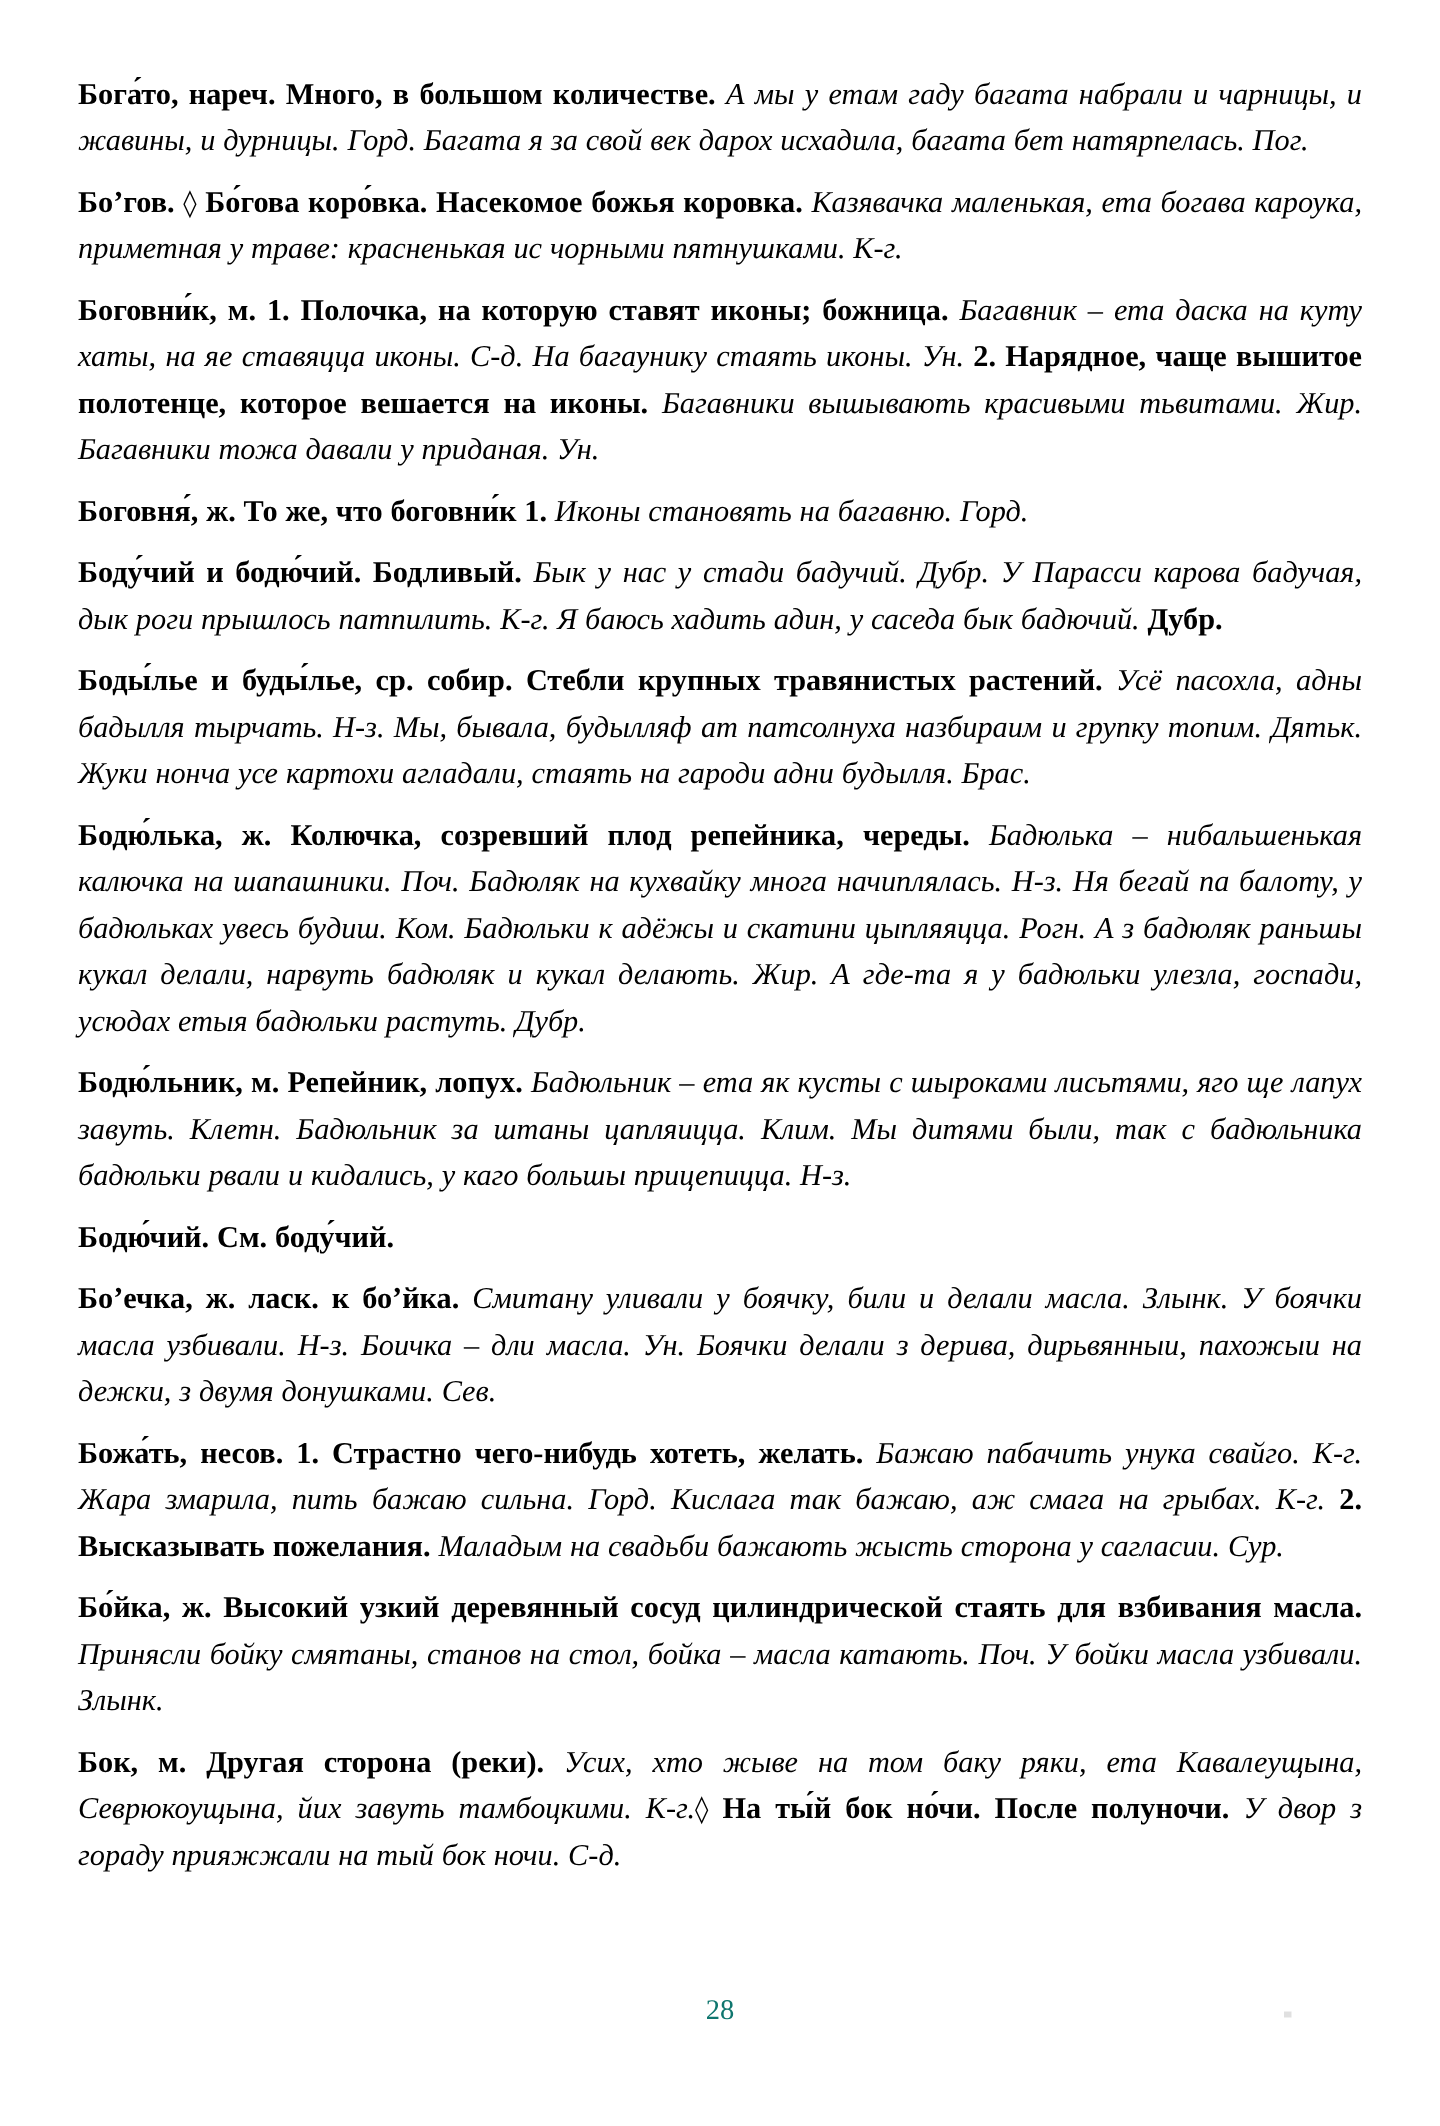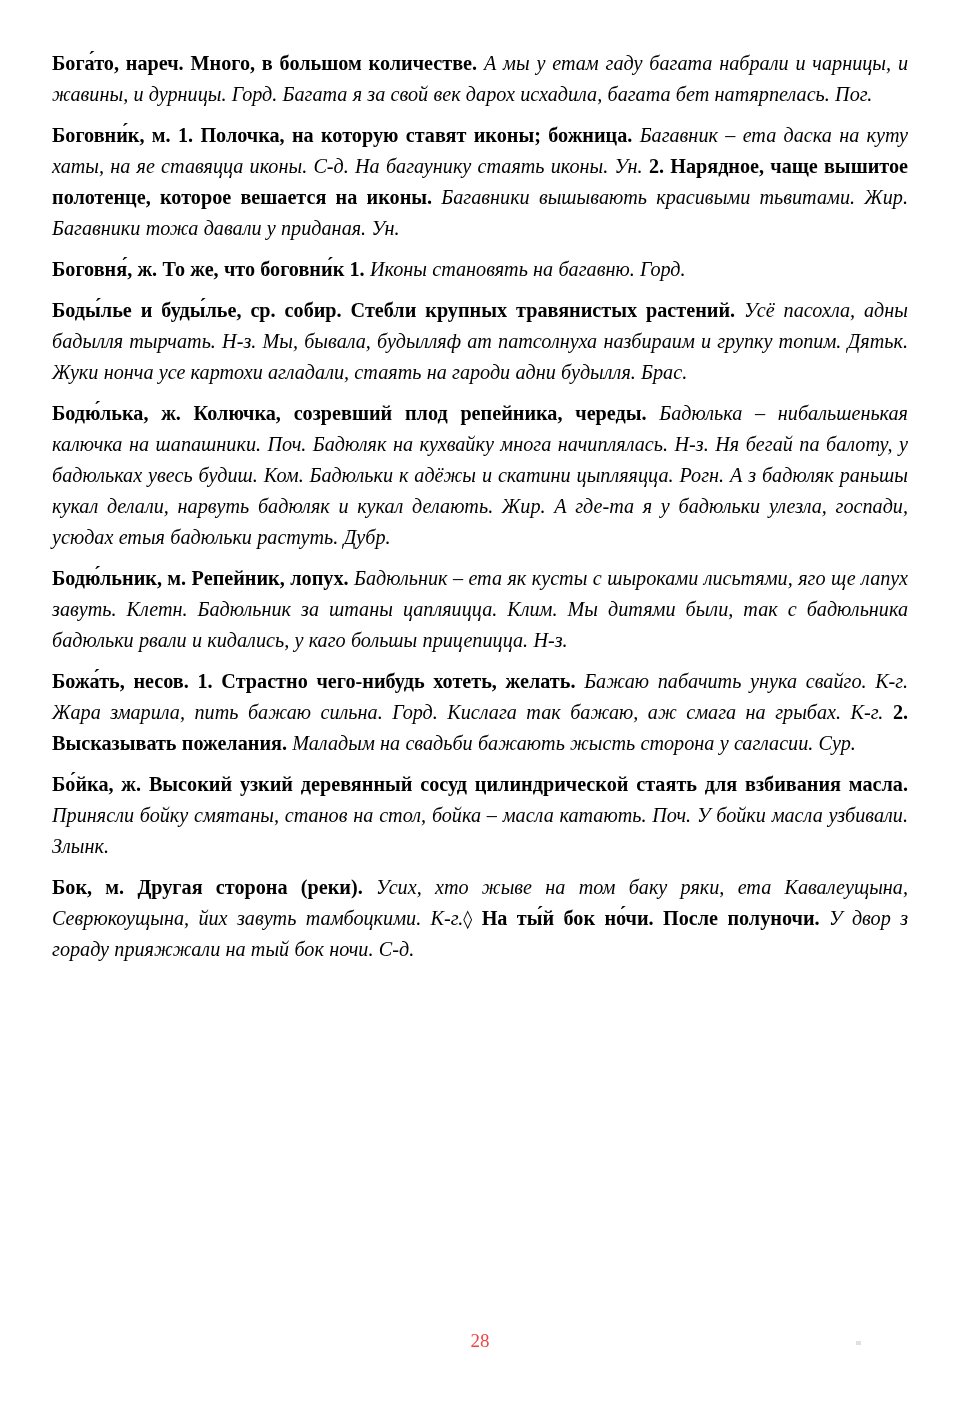--- a/index.html
+++ b/index.html
@@ -58,44 +58,48 @@
     font-size: 18px;
   }
   .pagenum {
     position: absolute;
     left: 0;
     top: 1330px;
     width: 960px;
     text-align: center;
     font-size: 19px;
     font-family: "Liberation Serif", "DejaVu Serif", serif;
-    color: #ef4444;
+    color: #0f766e;
   }
   .scan-speck {
     position: absolute;
     left: 856px;
     top: 1341px;
     width: 5px;
     height: 4px;
     background: #d8d8d8;
     opacity: 0.8;
   }
 </style>
 </head>
 <body>
 
 <div class="page">
 
   <div class="text-block">
     <div class="entry"><span class="hw">Бога́то, нареч. Много, в большом количестве.</span> <span class="ex">А мы у етам гаду багата набрали и чарницы, и жавины, и дурницы. Горд. Багата я за свой век дарох исхадила, багата бет натярпелась. Пог.</span></div>
+    <div class="entry"><span class="hw">Бо’гов.</span> <span class="lozenge">◊</span> <span class="hw">Бо́гова коро́вка. Насекомое божья коровка.</span> <span class="ex">Казявачка маленькая, ета богава кароука, приметная у траве: красненькая ис чорными пятнушками. К-г.</span></div>
     <div class="entry"><span class="hw">Боговни́к, м. 1. Полочка, на которую ставят иконы; божница.</span> <span class="ex">Багавник – ета даска на куту хаты, на яе ставяцца иконы. С-д. На багаунику стаять иконы. Ун.</span> <span class="sense">2. Нарядное, чаще вышитое полотенце, которое вешается на иконы.</span> <span class="ex">Багавники вышывають красивыми тьвитами. Жир. Багавники тожа давали у приданая. Ун.</span></div>
     <div class="entry"><span class="hw">Боговня́, ж. То же, что боговни́к 1.</span> <span class="ex">Иконы становять на багавню. Горд.</span></div>
+    <div class="entry"><span class="hw">Боду́чий и бодю́чий. Бодливый.</span> <span class="ex">Бык у нас у стади бадучий. Дубр. У Парасси карова бадучая, дык роги прышлось патпилить. К-г. Я баюсь хадить адин, у саседа бык бадючий.</span> <span class="hw">Дубр.</span></div>
     <div class="entry"><span class="hw">Боды́лье и буды́лье, ср. собир. Стебли крупных травянистых растений.</span> <span class="ex">Усё пасохла, адны бадылля тырчать. Н-з. Мы, бывала, будылляф ат патсолнуха назбираим и групку топим. Дятьк. Жуки нонча усе картохи агладали, стаять на гароди адни будылля. Брас.</span></div>
     <div class="entry"><span class="hw">Бодю́лька, ж. Колючка, созревший плод репейника, череды.</span> <span class="ex">Бадюлька – нибальшенькая калючка на шапашники. Поч. Бадюляк на кухвайку многа начиплялась. Н-з. Ня бегай па балоту, у бадюльках увесь будиш. Ком. Бадюльки к адёжы и скатини цыпляяцца. Рогн. А з бадюляк раньшы кукал делали, нарвуть бадюляк и кукал делають. Жир. А где-та я у бадюльки улезла, госпади, усюдах етыя бадюльки растуть. Дубр.</span></div>
     <div class="entry"><span class="hw">Бодю́льник, м. Репейник, лопух.</span> <span class="ex">Бадюльник – ета як кусты с шыроками лисьтями, яго ще лапух завуть. Клетн. Бадюльник за штаны цапляицца. Клим. Мы дитями были, так с бадюльника бадюльки рвали и кидались, у каго большы прицепицца. Н-з.</span></div>
+    <div class="entry"><span class="hw">Бодю́чий. См. боду́чий.</span></div>
+    <div class="entry"><span class="hw">Бо’ечка, ж. ласк. к бо’йка.</span> <span class="ex">Смитану уливали у боячку, били и делали масла. Злынк. У боячки масла узбивали. Н-з. Боичка – дли масла. Ун. Боячки делали з дерива, дирьвянныи, пахожыи на дежки, з двумя донушками. Сев.</span></div>
     <div class="entry"><span class="hw">Божа́ть, несов. 1. Страстно чего-нибудь хотеть, желать.</span> <span class="ex">Бажаю пабачить унука свайго. К-г. Жара змарила, пить бажаю сильна. Горд. Кислага так бажаю, аж смага на грыбах. К-г.</span> <span class="sense">2. Высказывать пожелания.</span> <span class="ex">Маладым на свадьби бажають жысть сторона у сагласии. Сур.</span></div>
     <div class="entry"><span class="hw">Бо́йка, ж. Высокий узкий деревянный сосуд цилиндрической стаять для взбивания масла.</span> <span class="ex">Принясли бойку смятаны, станов на стол, бойка – масла катають. Поч. У бойки масла узбивали. Злынк.</span></div>
     <div class="entry"><span class="hw">Бок, м. Другая сторона (реки).</span> <span class="ex">Усих, хто жыве на том баку ряки, ета Кавалеущына, Севрюкоущына, йих завуть тамбоцкими. К-г.</span><span class="lozenge">◊</span> <span class="sense">На ты́й бок но́чи. После полуночи.</span> <span class="ex">У двор з гораду прияжжали на тый бок ночи. С-д.</span></div>
   </div>
 
   <div class="pagenum">28</div>
   <div class="scan-speck"></div>
 
 </div>
 

